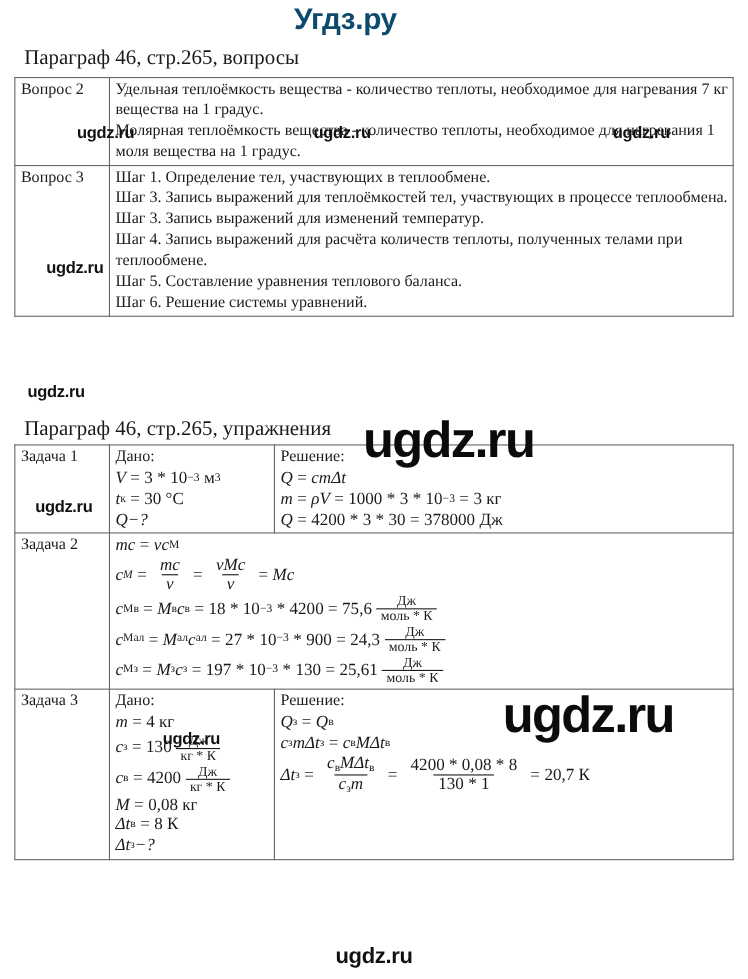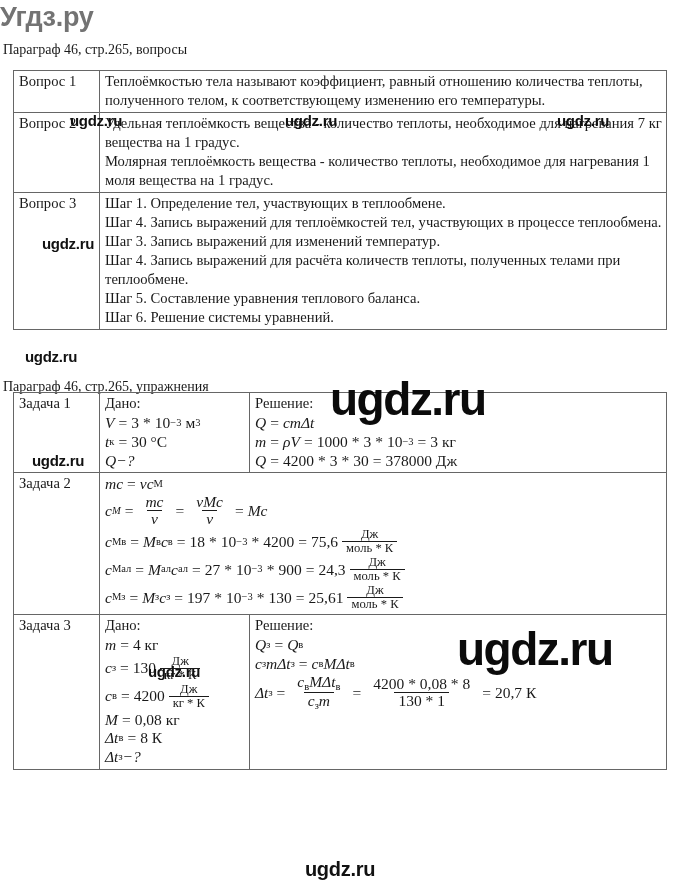--- a/index.html
+++ b/index.html
@@ -15,24 +15,25 @@
     color: #1a1a1a;
     overflow: hidden;
   }
 
   
   .wm-top {
     position: absolute;
     top: 2px;
     left: 0;
     width: 628px;
+    text-align: center;
     font-family: "Liberation Sans", sans-serif;
     font-weight: bold;
     font-size: 27px;
-    color: #737373;
+    color: #0c4a6e;
     letter-spacing: -0.3px;
   }
   .wm-bottom {
     position: absolute;
     top: 858px;
     left: 0;
     width: 680px;
     text-align: center;
     font-family: "Liberation Sans", sans-serif;
     font-weight: bold;
@@ -56,37 +57,37 @@
     font-weight: bold;
     font-size: 46px;
     color: #0b0b0b;
     letter-spacing: -1.5px;
     z-index: 6;
   }
 
   
   .caption {
     position: absolute;
-    left: 3px;
-    font-size: 14px;
+    left: 22px;
+    font-size: 19px;
     white-space: nowrap;
   }
   #caption-questions { top: 42px; }
   #caption-exercises { top: 379px; }
 
   
   .doc-table {
     position: absolute;
     left: 13px;
     width: 654px;
     border-collapse: collapse;
     table-layout: fixed;
   }
   #questions-table { top: 70px; }
-  #exercises-table { top: 392px; }
+  #exercises-table { top: 404px; }
 
   .doc-table td {
     border: 1px solid #666;
     vertical-align: top;
     padding: 1px 4px 2px 5px;
     font-size: 14.6px;
     line-height: 1.30;
   }
   .col-label   { width: 86px; }
   .col-body    { width: auto; }
@@ -135,42 +136,34 @@
 <div class="caption" id="caption-questions">Параграф 46, стр.265, вопросы</div>
 
 <table class="doc-table" id="questions-table">
   <colgroup>
       <col class="col-label">
       <col class="col-body">
     </colgroup>
   <tbody>
     <tr>
       <td>
-        <span>Вопрос 1</span>
-      </td>
-      <td>
-        <span class="cell-wrap">Теплоёмкостью тела называют коэффициент, равный отношению количества теплоты, полученного телом, к соответствующему изменению его температуры.</span>
+        <span>Вопрос 2</span>
+      </td>
+      <td>
+        <div class="cell-wrap"> Удельная теплоёмкость вещества - количество теплоты, необходимое для нагревания 7 кг вещества на 1 градус.</div>
+        <div class="cell-wrap">Молярная теплоёмкость вещества - количество теплоты, необходимое для нагревания 1 моля вещества на 1 градус.</div>
       </td>
     </tr>
     <tr>
       <td>
-        <span>Вопрос 2</span>
-      </td>
-      <td>
-        <div class="cell-wrap"> Удельная теплоёмкость вещества - количество теплоты, необходимое для нагревания 7 кг вещества на 1 градус.</div>
-        <div class="cell-wrap">Молярная теплоёмкость вещества - количество теплоты, необходимое для нагревания 1 моля вещества на 1 градус.</div>
-      </td>
-    </tr>
-    <tr>
-      <td>
         <span>Вопрос 3</span>
       </td>
       <td>
         <div class="cell-wrap">Шаг 1. Определение тел, участвующих в теплообмене.</div>
-        <div class="cell-wrap">Шаг 4. Запись выражений для теплоёмкостей тел, участвующих в процессе теплообмена.</div>
+        <div class="cell-wrap">Шаг 3. Запись выражений для теплоёмкостей тел, участвующих в процессе теплообмена.</div>
         <div class="cell-wrap">Шаг 3. Запись выражений для изменений температур.</div>
         <div class="cell-wrap">Шаг 4. Запись выражений для расчёта количеств теплоты, полученных телами при теплообмене.</div>
         <div class="cell-wrap">Шаг 5. Составление уравнения теплового баланса.</div>
         <div class="cell-wrap">Шаг 6. Решение системы уравнений.</div>
       </td>
     </tr>
   </tbody>
 </table>
 
 <div class="caption" id="caption-exercises">Параграф 46, стр.265, упражнения</div>

